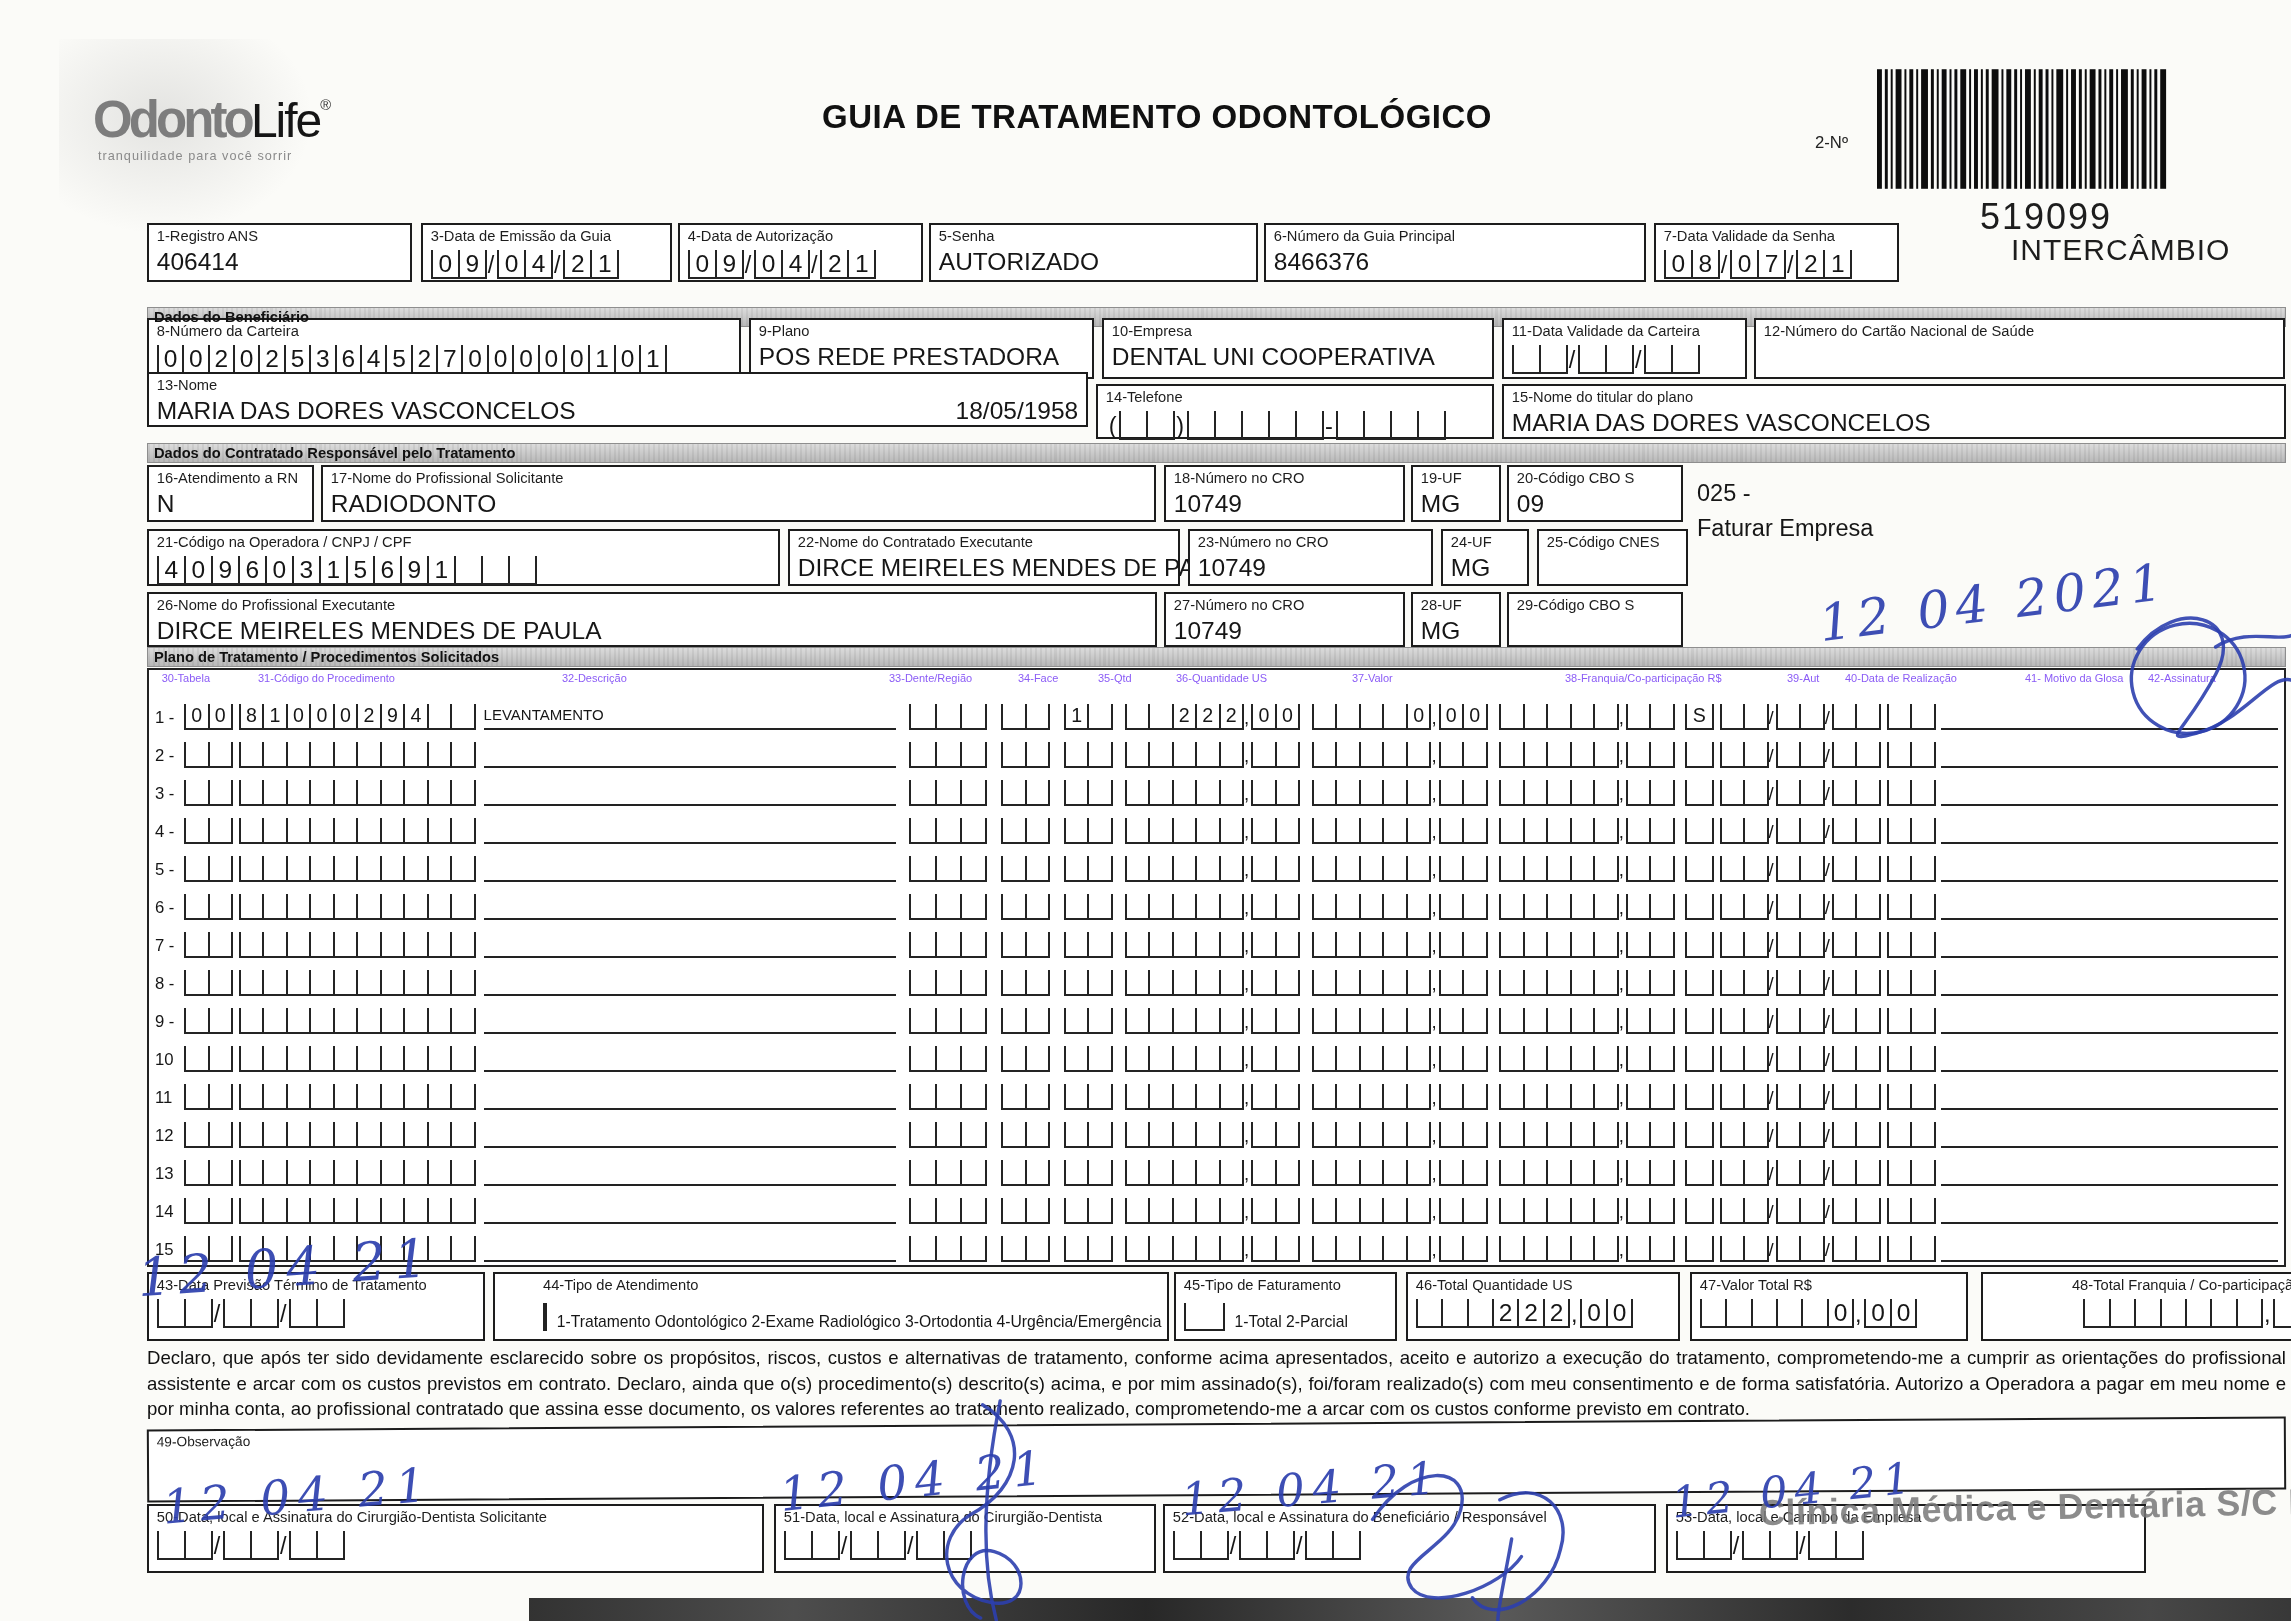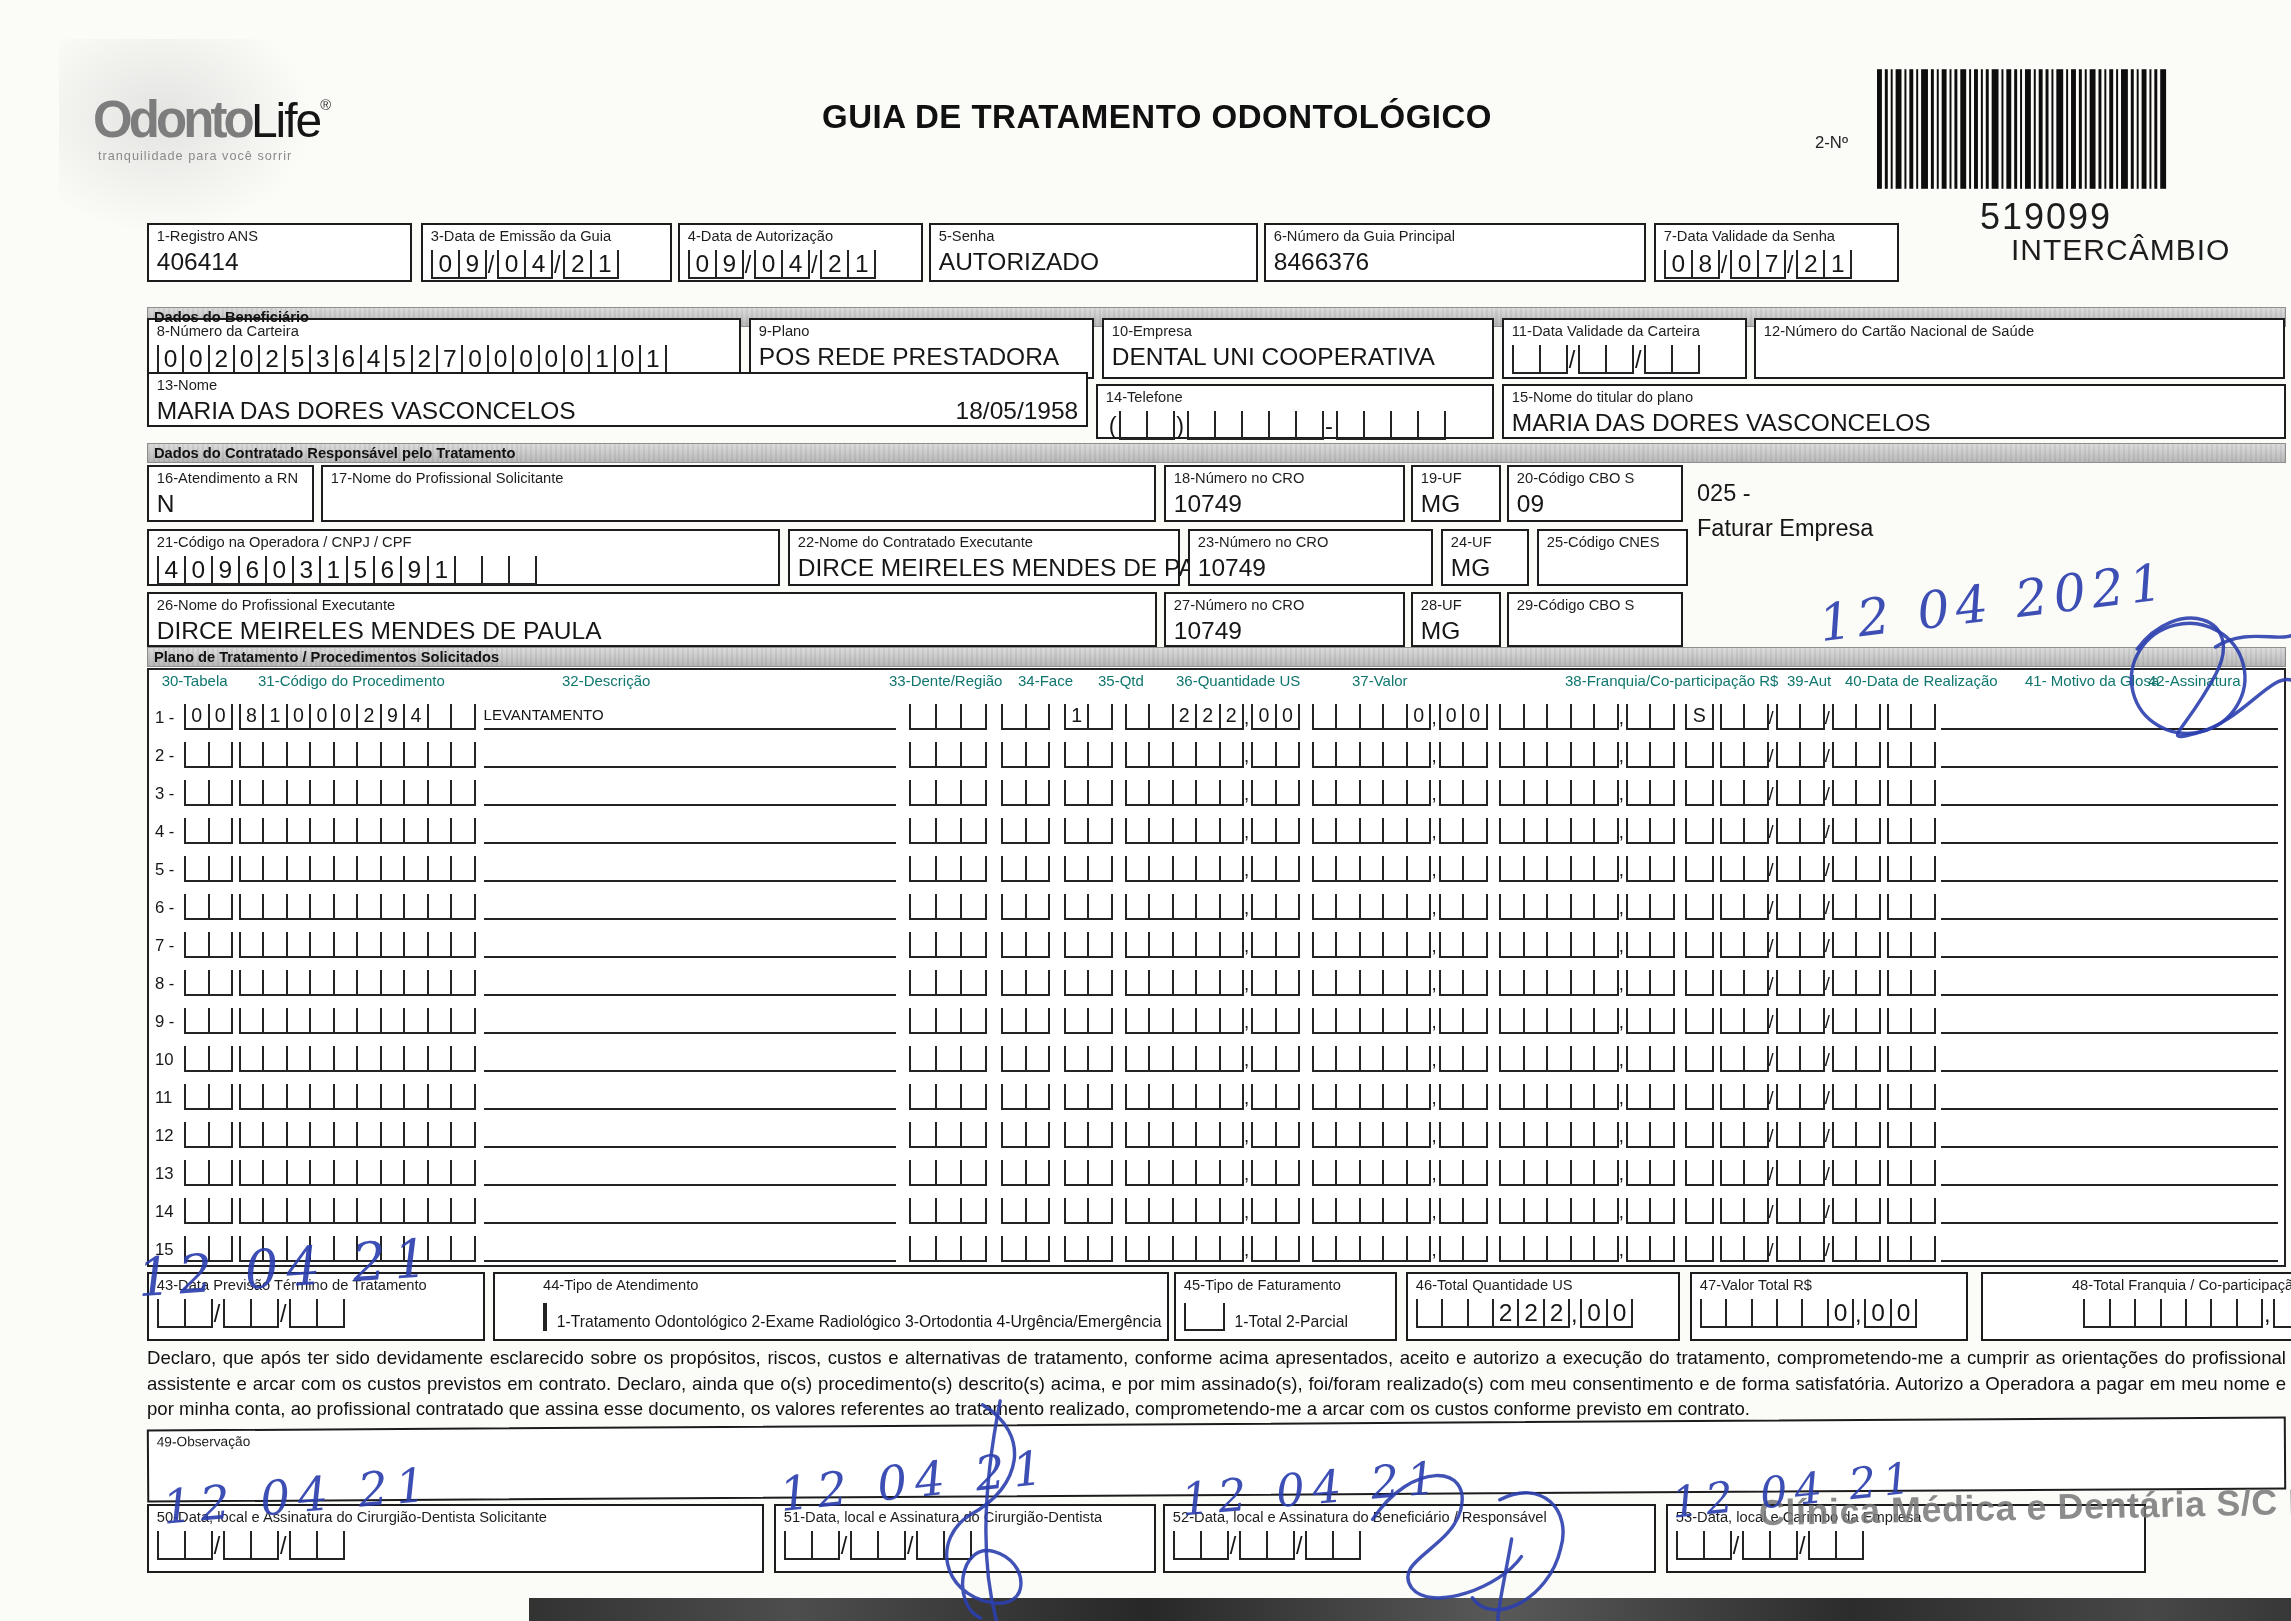--- a/index.html
+++ b/index.html
@@ -32,21 +32,21 @@
   .comb-carteira .cc{width:27.4px;}
   .comb-money .cc{width:27.4px;}
   .chk{display:inline-block;width:37px;height:25.5px;border-left:2px solid #222;border-right:2px solid #222;border-bottom:2px solid #222;vertical-align:bottom;margin-right:9.8px;}
   .opts{font-size:15.7px;color:#161616;white-space:nowrap;}
   .optrow{display:flex;align-items:flex-end;margin-top:9.8px;}
   
   .note025{position:absolute;left:1697px;top:476px;font-size:23.5px;line-height:35px;color:#161616;}
   
   .ptable{position:absolute;left:147px;top:668px;width:2139px;height:599px;box-sizing:border-box;border:2px solid #222;background:#fff;}
   .phead{position:absolute;top:2px;left:0;width:100%;height:23.5px;}
-  .phead span{position:absolute;font-size:15px;color:#0f766e;white-space:nowrap;}
+  .phead span{position:absolute;font-size:11px;color:#8b5cf6;white-space:nowrap;}
   .prows{position:absolute;top:25.5px;left:0;width:100%;}
   .prow{display:flex;align-items:flex-end;height:38px;padding-bottom:3.9px;box-sizing:border-box;}
   .prow .comb{margin-top:0;}
   .prow .cc{width:25.5px;height:25.5px;font-size:19.6px;line-height:23.5px;}
   .prow .sep{font-size:18.6px;line-height:23.5px;padding:0 2px;}
   .pnum{width:35px;font-size:16.7px;padding-left:5.9px;line-height:23.5px;box-sizing:border-box;}
   .t-codigo{margin-left:7.8px;}
   .pdesc{width:412px;border-bottom:2px solid #222;font-size:15px;line-height:25.5px;height:27.4px;margin-left:9.8px;white-space:nowrap;overflow:hidden;box-sizing:border-box;}
   .t-dente{margin-left:13.7px;}.t-dente .cc{width:27.4px;}
   .t-face{margin-left:15.7px;}
@@ -267,20 +267,21 @@
     <span class="val">MARIA DAS DORES VASCONCELOS</span>
   </div>
 
   <div class="sbar" style="top:443px;"><span style="position:relative;z-index:1;">Dados do Contratado Responsável pelo Tratamento</span></div>
   <div class="fbox" style="left:147px;top:465px;width:167px;height:57px;">
     <span class="lbl">16-Atendimento a RN</span>
     <span class="val">N</span>
   </div>
   <div class="fbox" style="left:321px;top:465px;width:835px;height:57px;">
     <span class="lbl">17-Nome do Profissional Solicitante</span>
+    <span class="val">RADIODONTO</span>
   </div>
   <div class="fbox" style="left:1164px;top:465px;width:241px;height:57px;">
     <span class="lbl">18-Número no CRO</span>
     <span class="val">10749</span>
   </div>
   <div class="fbox" style="left:1411px;top:465px;width:90px;height:57px;">
     <span class="lbl">19-UF</span>
     <span class="val">MG</span>
   </div>
   <div class="fbox" style="left:1507px;top:465px;width:176px;height:57px;">

